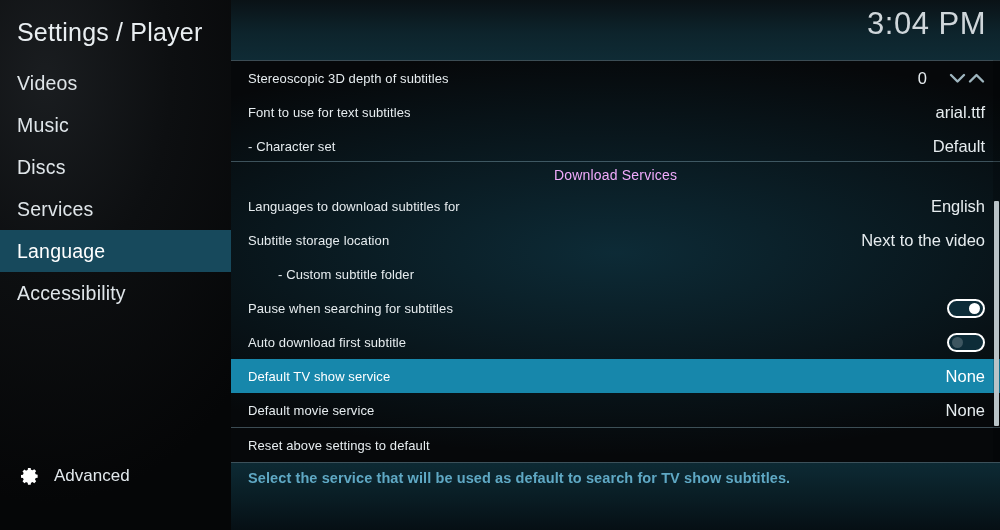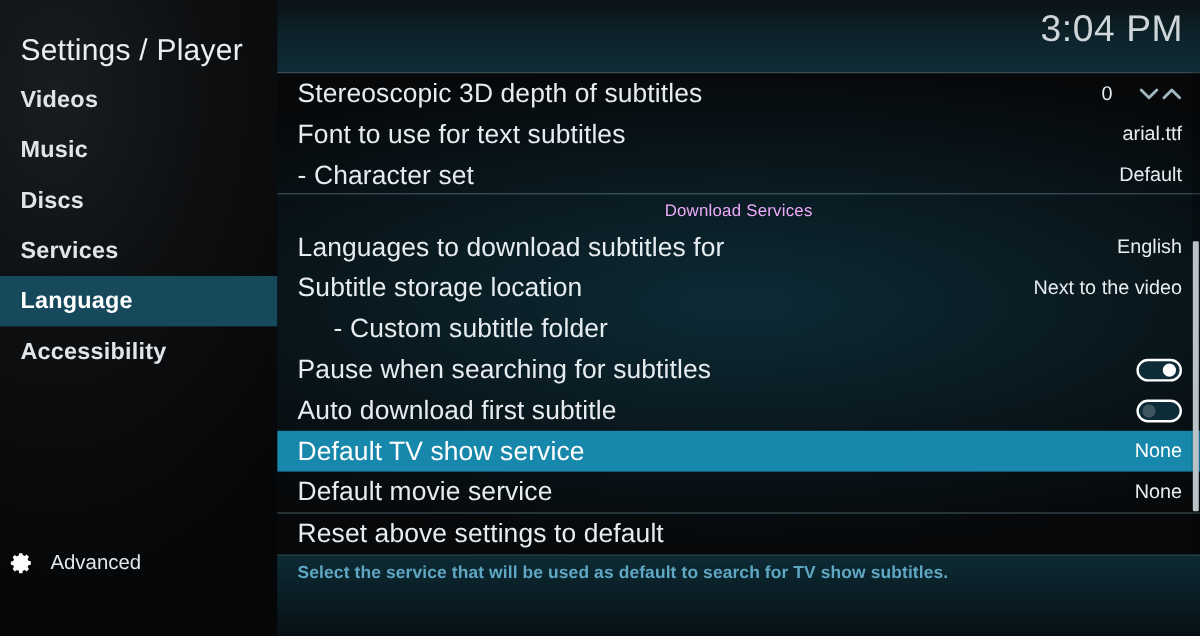--- a/index.html
+++ b/index.html
@@ -40,54 +40,54 @@
   
   #sidebar {
     position: absolute;
     left: 0; top: 0;
     width: 231px; height: 530px;
     background:
       radial-gradient(120% 80% at 20% 15%, #1a1d20 0%, #0d0f11 45%, #050607 100%);
   }
   #page-title {
     position: absolute;
-    left: 17px; top: 28px;
+    left: 17px; top: 18px;
     font-size: 25px;
     font-weight: 300;
     color: #e9eef1;
     letter-spacing: 0.2px;
     white-space: nowrap;
   }
   #side-list {
     position: absolute;
     left: 0; top: 62px;
     width: 231px;
   }
   .side-item {
     height: 42px;
     display: flex;
     align-items: center;
     padding-left: 17px;
     color: #dfe5e9;
     font-size: 19.5px;
-    font-weight: 700;
+    font-weight: 400;
     letter-spacing: 0.2px;
   }
   .side-item.selected {
     background: #17495c;
     color: #ffffff;
   }
 
   #advanced-row {
     position: absolute;
     left: 0; bottom: 37px;
     width: 199px; height: 34px;
     display: flex;
-    align-items: flex-start;
-    padding-left: 8px;
+    align-items: center;
+    padding-left: 20px;
   }
   #advanced-row .gear {
     width: 20px; height: 20px;
     display: block;
     flex: 0 0 auto;
   }
   #advanced-label {
     margin-left: 14px;
     font-size: 17px;
     font-weight: 300;
@@ -124,21 +124,21 @@
   .row {
     position: absolute;
     left: 0; width: 769px; height: 34px;
     display: flex;
     align-items: center;
     justify-content: space-between;
     padding: 0 15px 0 17px;
     z-index: 2;
   }
   .row .label {
-    font-size: 22px;
+    font-size: 13px;
     font-weight: 300;
     color: #e6ecef;
     letter-spacing: 0.1px;
     white-space: nowrap;
   }
   .row .value {
     font-size: 16.5px;
     font-weight: 300;
     color: #e6ecef;
     white-space: nowrap;

